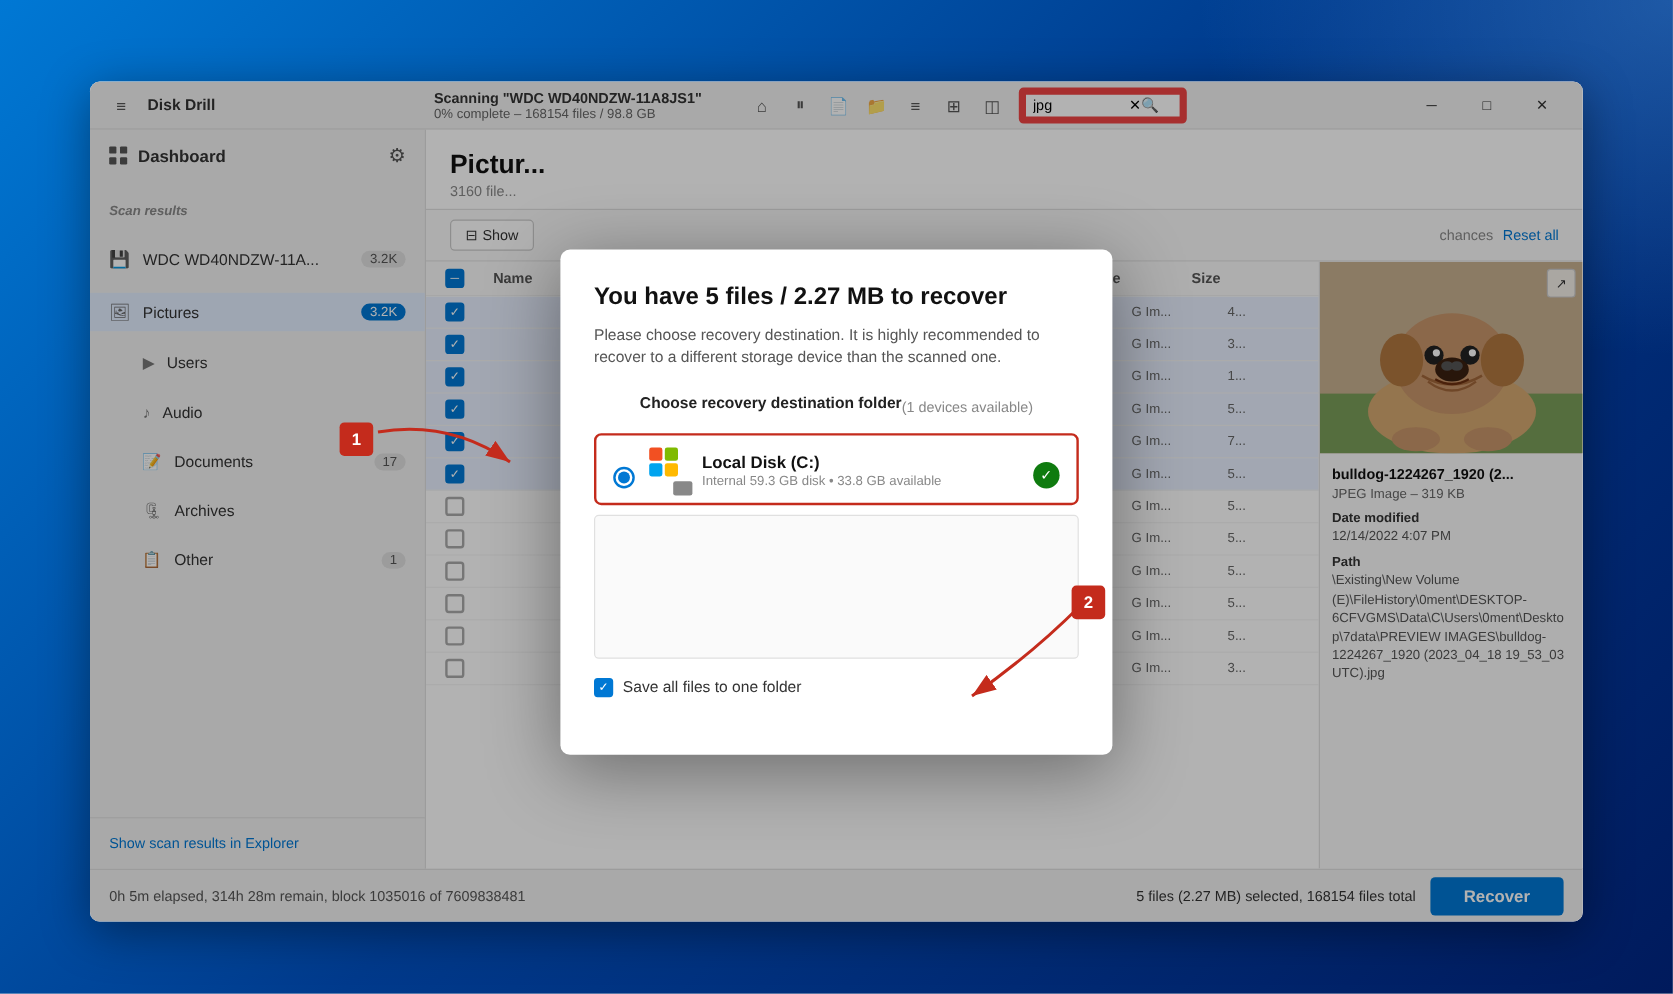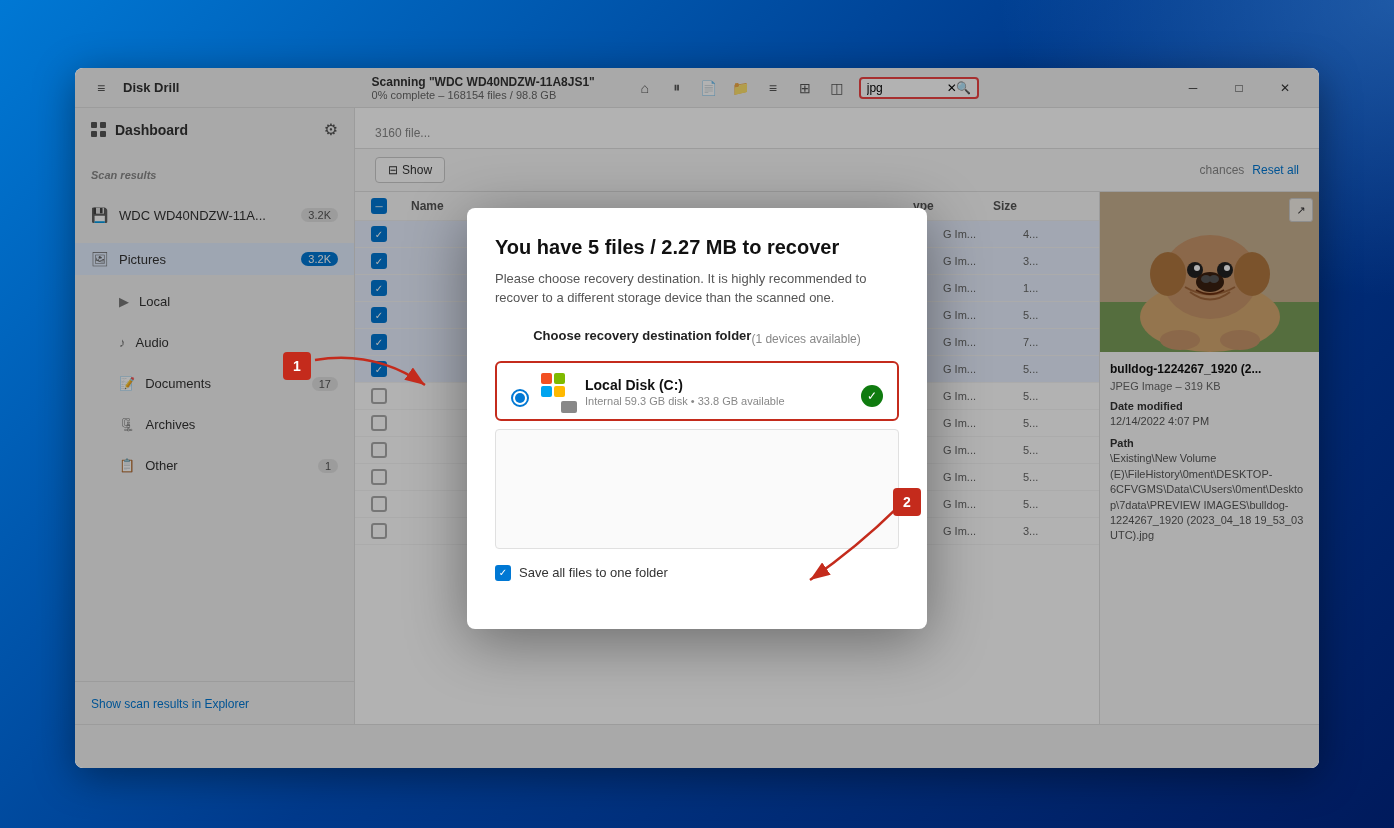--- a/index.html
+++ b/index.html
@@ -81,25 +81,25 @@
       gap: 4px;
     }
     .title-toolbar-btn {
       width: 28px; height: 28px;
       display: flex; align-items: center; justify-content: center;
       border: none; background: transparent; cursor: pointer;
       color: #555; font-size: 14px; border-radius: 4px;
     }
     .search-box {
       display: flex; align-items: center;
-      border: 2px solid #ef4444;
+      border: 6px solid #ef4444;
       border-radius: 4px;
       padding: 2px 6px;
       background: #fff;
-      width: 120px;
+      width: 140px;
     }
     .search-input {
       border: none; outline: none;
       font-size: 12px; width: 80px;
       background: transparent;
     }
     .window-controls {
       display: flex; align-items: center; gap: 2px;
     }
     .win-btn {
@@ -552,21 +552,21 @@
       </div>
 
       <div class="sidebar-item active">
         <span class="sidebar-item-icon">🖼</span>
         <span class="sidebar-item-label">Pictures</span>
         <span class="sidebar-badge blue">3.2K</span>
       </div>
 
       <div class="sidebar-sub-item">
         <span class="sidebar-sub-item-icon">▶</span>
-        <span>Local</span>
+        <span>Users</span>
       </div>
       <div class="sidebar-sub-item">
         <span class="sidebar-sub-item-icon">♪</span>
         <span>Audio</span>
       </div>
       <div class="sidebar-sub-item">
         <span class="sidebar-sub-item-icon">📝</span>
         <span>Documents</span>
         <span style="flex:1"></span>
         <span class="sidebar-badge">17</span>
@@ -583,20 +583,21 @@
       </div>
 
       <div class="sidebar-footer">
         <button class="show-scan-btn">Show scan results in Explorer</button>
       </div>
     </div>
 
     <div class="main-panel">
 
       <div class="main-header">
+        <div class="main-title">Pictur...</div>
         <div class="main-subtitle">3160 file...</div>
       </div>
 
       <div class="toolbar-row">
         <button class="toolbar-btn">
           <span>⊟</span>
           <span>Show</span>
         </button>
         <div class="toolbar-spacer"></div>
         <div class="toolbar-right">
@@ -760,20 +761,25 @@
             <div class="preview-path">12/14/2022 4:07 PM</div>
             <div class="preview-label">Path</div>
             <div class="preview-path">\Existing\New Volume (E)\FileHistory\0ment\DESKTOP-6CFVGMS\Data\C\Users\0ment\Desktop\7data\PREVIEW IMAGES\bulldog-1224267_1920 (2023_04_18 19_53_03 UTC).jpg</div>
           </div>
         </div>
       </div>
     </div>
   </div>
 
   <div class="status-bar">
+    <span class="status-text">0h 5m elapsed, 314h 28m remain, block 1035016 of 7609838481</span>
+    <div class="status-right">
+      <span class="status-selected">5 files (2.27 MB) selected, 168154 files total</span>
+      <button class="recover-btn">Recover</button>
+    </div>
   </div>
 
   <div class="modal-overlay">
     <div class="modal">
       <div class="modal-title">You have 5 files / 2.27 MB to recover</div>
       <div class="modal-desc">Please choose recovery destination. It is highly recommended to recover to a different storage device than the scanned one.</div>
 
       <div style="display:flex;align-items:center;justify-content:center;margin-bottom:10px;">
         <span class="modal-section-label">Choose recovery destination folder</span>
         <span style="font-size:12px;color:#888;">(1 devices available)</span>

